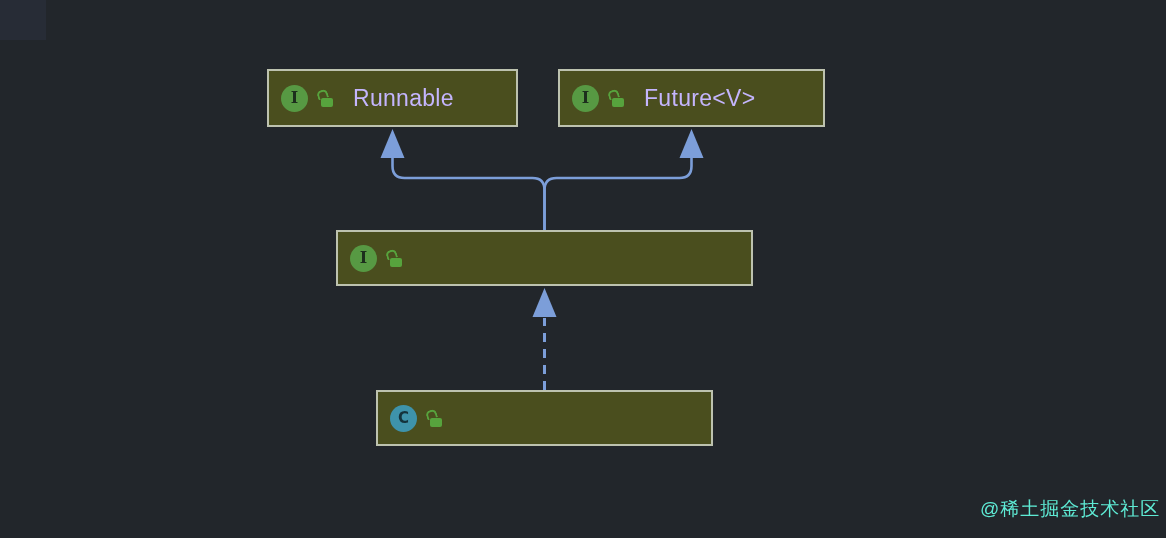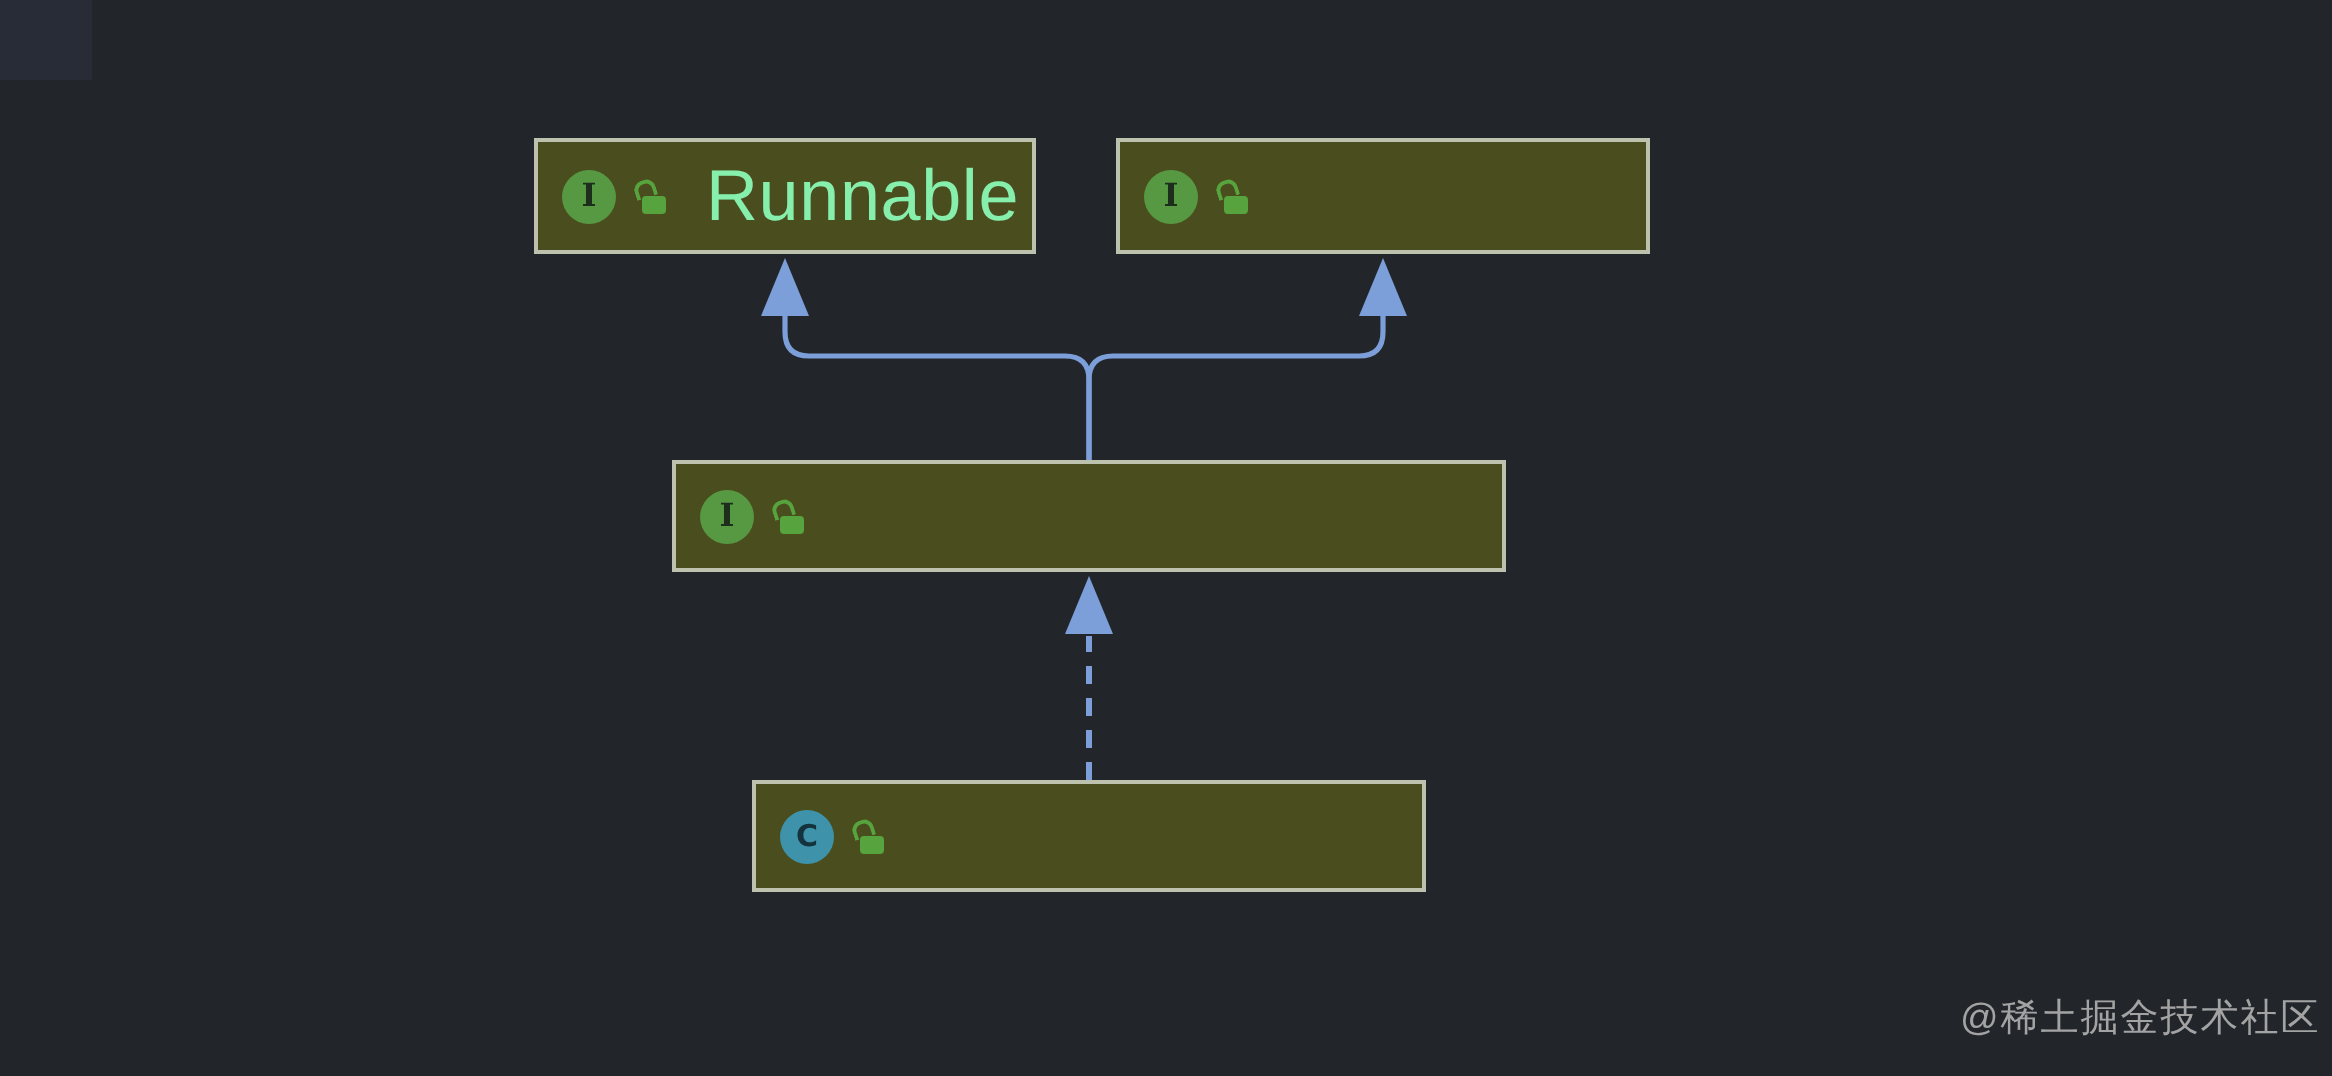--- a/index.html
+++ b/index.html
@@ -90,32 +90,32 @@
   .lock::after {            
     content: "";
     position: absolute;
     bottom: 0; left: 4px;
     width: 12px; height: 9px;
     background: #57a33d;
     border-radius: 2px;
   }
   .node-label {
     margin-left: 19px;
-    font-size: 36px;
+    font-size: 23px;
     letter-spacing: 0.3px;
-    color: #86efac;
+    color: #c4b5fd;
     white-space: nowrap;
   }
   #watermark {
     position: absolute;
     left: 980px;
     top: 496px;
     font-size: 19px;
     letter-spacing: 1px;
-    color: #a3a3a3;
+    color: #5eead4;
     white-space: nowrap;
   }
 </style>
 </head>
 <body>
 
 <div id="canvas">
 
   <div id="corner-highlight"></div>
 
@@ -133,20 +133,21 @@
 
   <div class="node" style="left:267px; top:69px; width:251px; height:58px;">
     <span class="badge interface">I</span>
     <span class="lock"></span>
     <span class="node-label">Runnable</span>
   </div>
 
   <div class="node" style="left:558px; top:69px; width:267px; height:58px;">
     <span class="badge interface">I</span>
     <span class="lock"></span>
+    <span class="node-label">Future&lt;V&gt;</span>
   </div>
 
   <div class="node" style="left:336px; top:230px; width:417px; height:56px;">
     <span class="badge interface">I</span>
     <span class="lock"></span>
   </div>
 
   <div class="node" style="left:376px; top:390px; width:337px; height:56px;">
     <span class="badge class">C</span>
     <span class="lock"></span>

